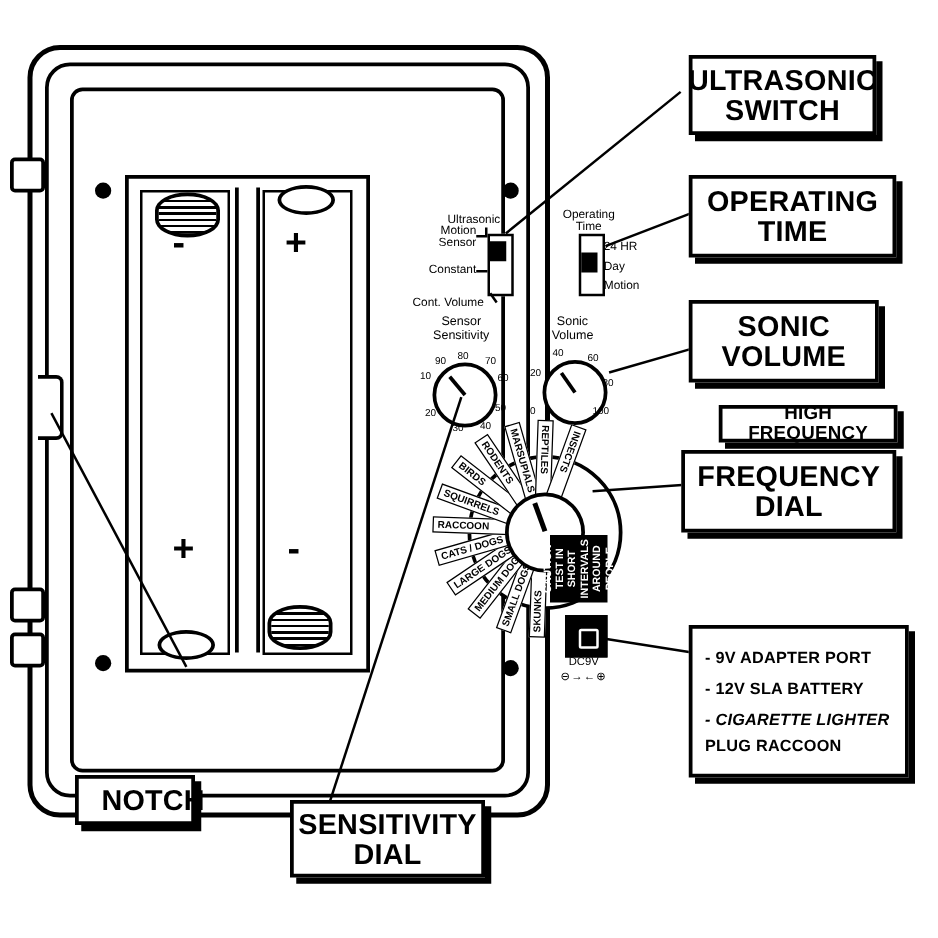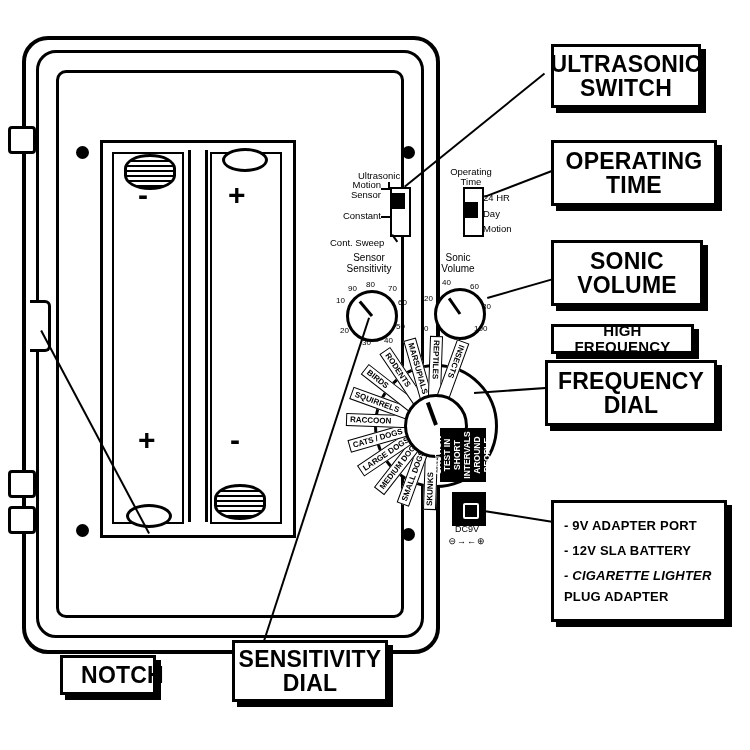--- a/index.html
+++ b/index.html
@@ -23,21 +23,21 @@
     align-items:center;
     justify-content:center;
     text-align:center;
     font-weight:bold;
     line-height:1.05;
     letter-spacing:.2px;
     box-sizing:border-box;
     padding:2px 6px;
   }
   .callout.big{font-size:23px;}
-  .callout.med{font-size:15px;}
+  .callout.med{font-size:15px;margin-left:24px;}
   .callout.small{font-size:13px;}
   .callout.left{justify-content:flex-start;text-align:left;}
 
   .leader{position:absolute;background:#000;transform-origin:0 0;height:2px;}
 
   
   .shell-outer{
     position:absolute;left:22px;top:36px;width:410px;height:610px;
     border:4px solid #000;border-radius:26px;background:#fff;
   }
@@ -168,21 +168,21 @@
   <div class="term" style="left:230px;top:425px;">-</div>
 
 
   <div class="switch-body" style="left:390px;top:187px;">
     <div class="switch-knob" style="top:4px;"></div>
   </div>
   <div class="sw-label" style="left:358px;top:171px;text-align:right;width:30px;white-space:pre-line;">Ultrasonic</div>
   <div class="sw-label" style="left:333px;top:180px;text-align:right;width:48px;white-space:pre-line;">Motion
 Sensor</div>
   <div class="sw-label" style="left:333px;top:211px;text-align:right;width:48px;">Constant</div>
-  <div class="sw-label" style="left:330px;top:238px;text-align:left;width:70px;">Cont. Sweep</div>
+  <div class="sw-label" style="left:330px;top:238px;text-align:left;width:70px;">Cont. Volume</div>
   <div class="sw-tick" style="left:381px;top:188px;width:9px;"></div>
   <div class="sw-tick" style="left:381px;top:216px;width:9px;"></div>
   <div class="sw-tick" style="left:388px;top:182px;width:2px;height:6px;"></div>
   <div class="leader" style="left:393px;top:234px;width:9px;transform:rotate(55deg);height:1.6px;"></div>
 
   <div class="switch-body" style="left:463px;top:187px;">
     <div class="switch-knob" style="top:13px;"></div>
   </div>
   <div class="sw-label" style="left:443px;top:167px;width:56px;text-align:center;white-space:pre-line;">Operating
 Time</div>
@@ -305,24 +305,24 @@
   <div class="callout big" style="left:545px;top:360px;width:172px;height:66px;">
     <span style="white-space:pre-line;">FREQUENCY
 DIAL</span>
   </div>
 
 
   <div class="callout small left" style="left:551px;top:500px;width:176px;height:122px;padding:10px 10px;flex-direction:column;align-items:flex-start;justify-content:space-around;">
     <span>- 9V ADAPTER PORT</span>
     <span>- 12V SLA BATTERY</span>
     <span style="margin-bottom:-4px;font-style:italic;">- CIGARETTE LIGHTER</span>
-    <span>PLUG ADAPTER</span>
-  </div>
-
-  <div class="callout big" style="left:60px;top:655px;width:96px;height:40px;padding-left:35px;">
+    <span>PLUG RACCOON</span>
+  </div>
+
+  <div class="callout big" style="left:60px;top:620px;width:96px;height:40px;padding-left:35px;">
     <span>NOTCH</span>
   </div>
 
   <div class="callout big" style="left:232px;top:640px;width:156px;height:62px;">
     <span style="white-space:pre-line;">SENSITIVITY
 DIAL</span>
   </div>
 
 </div>
 

